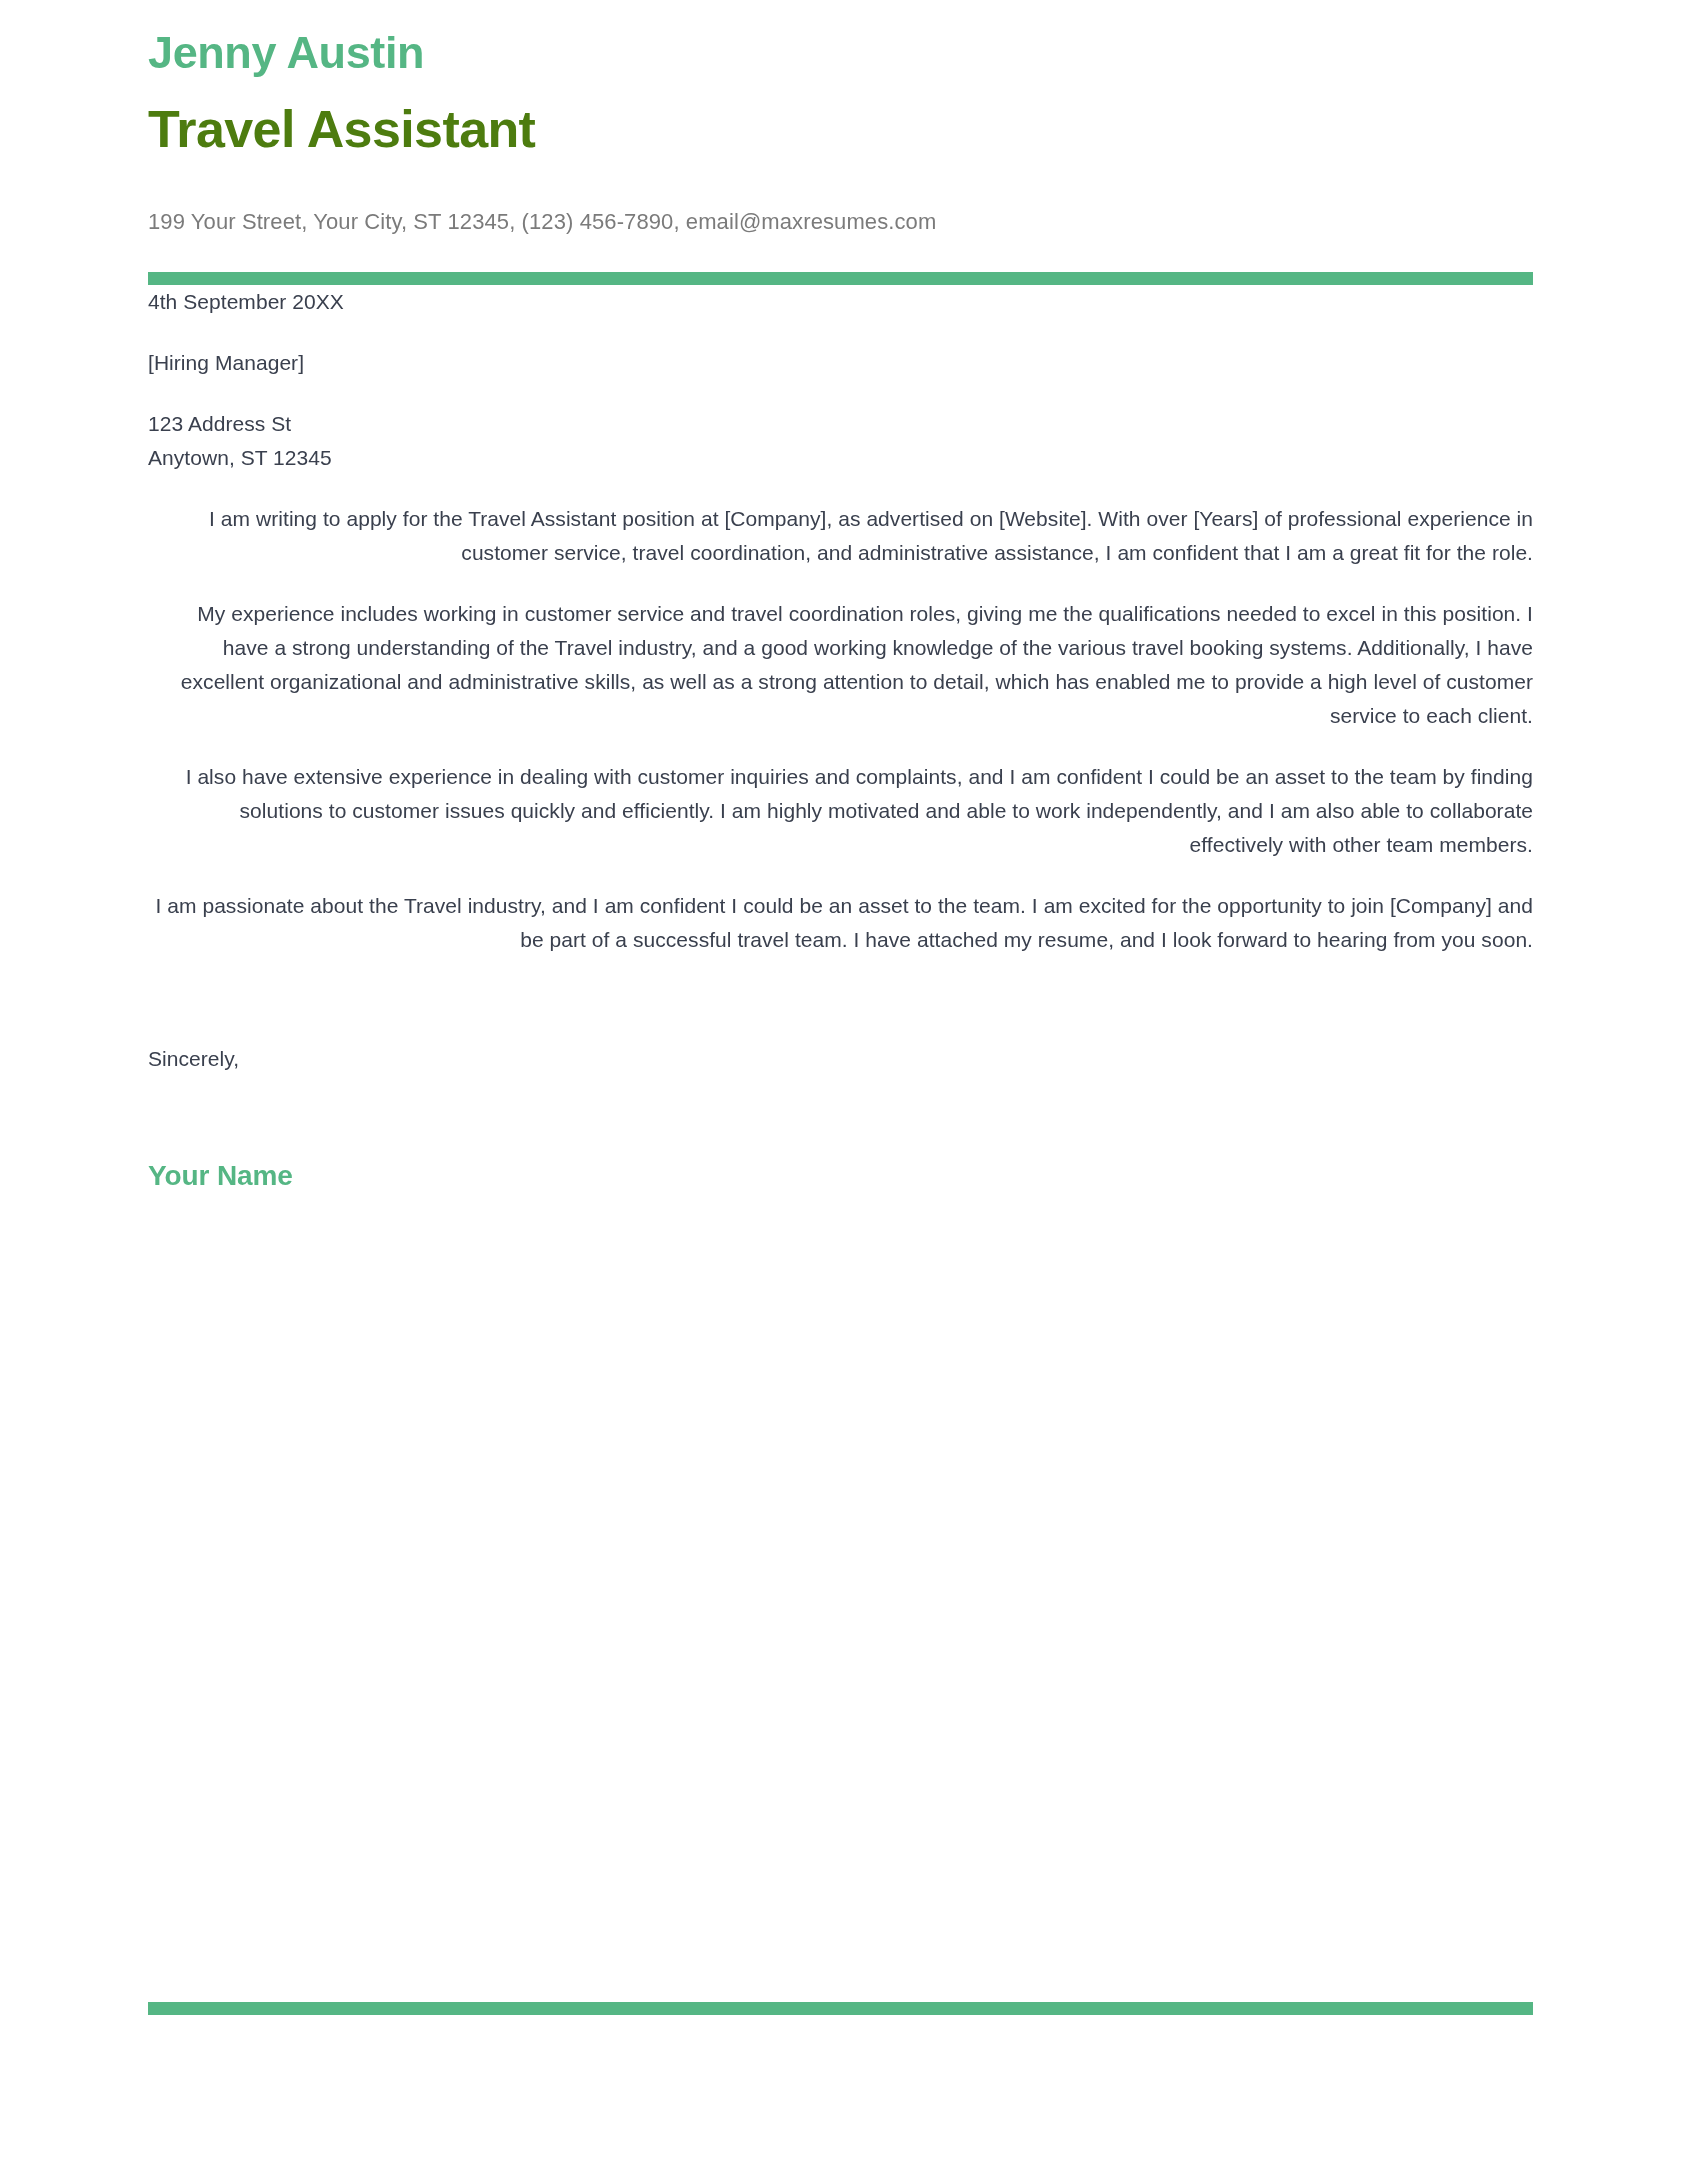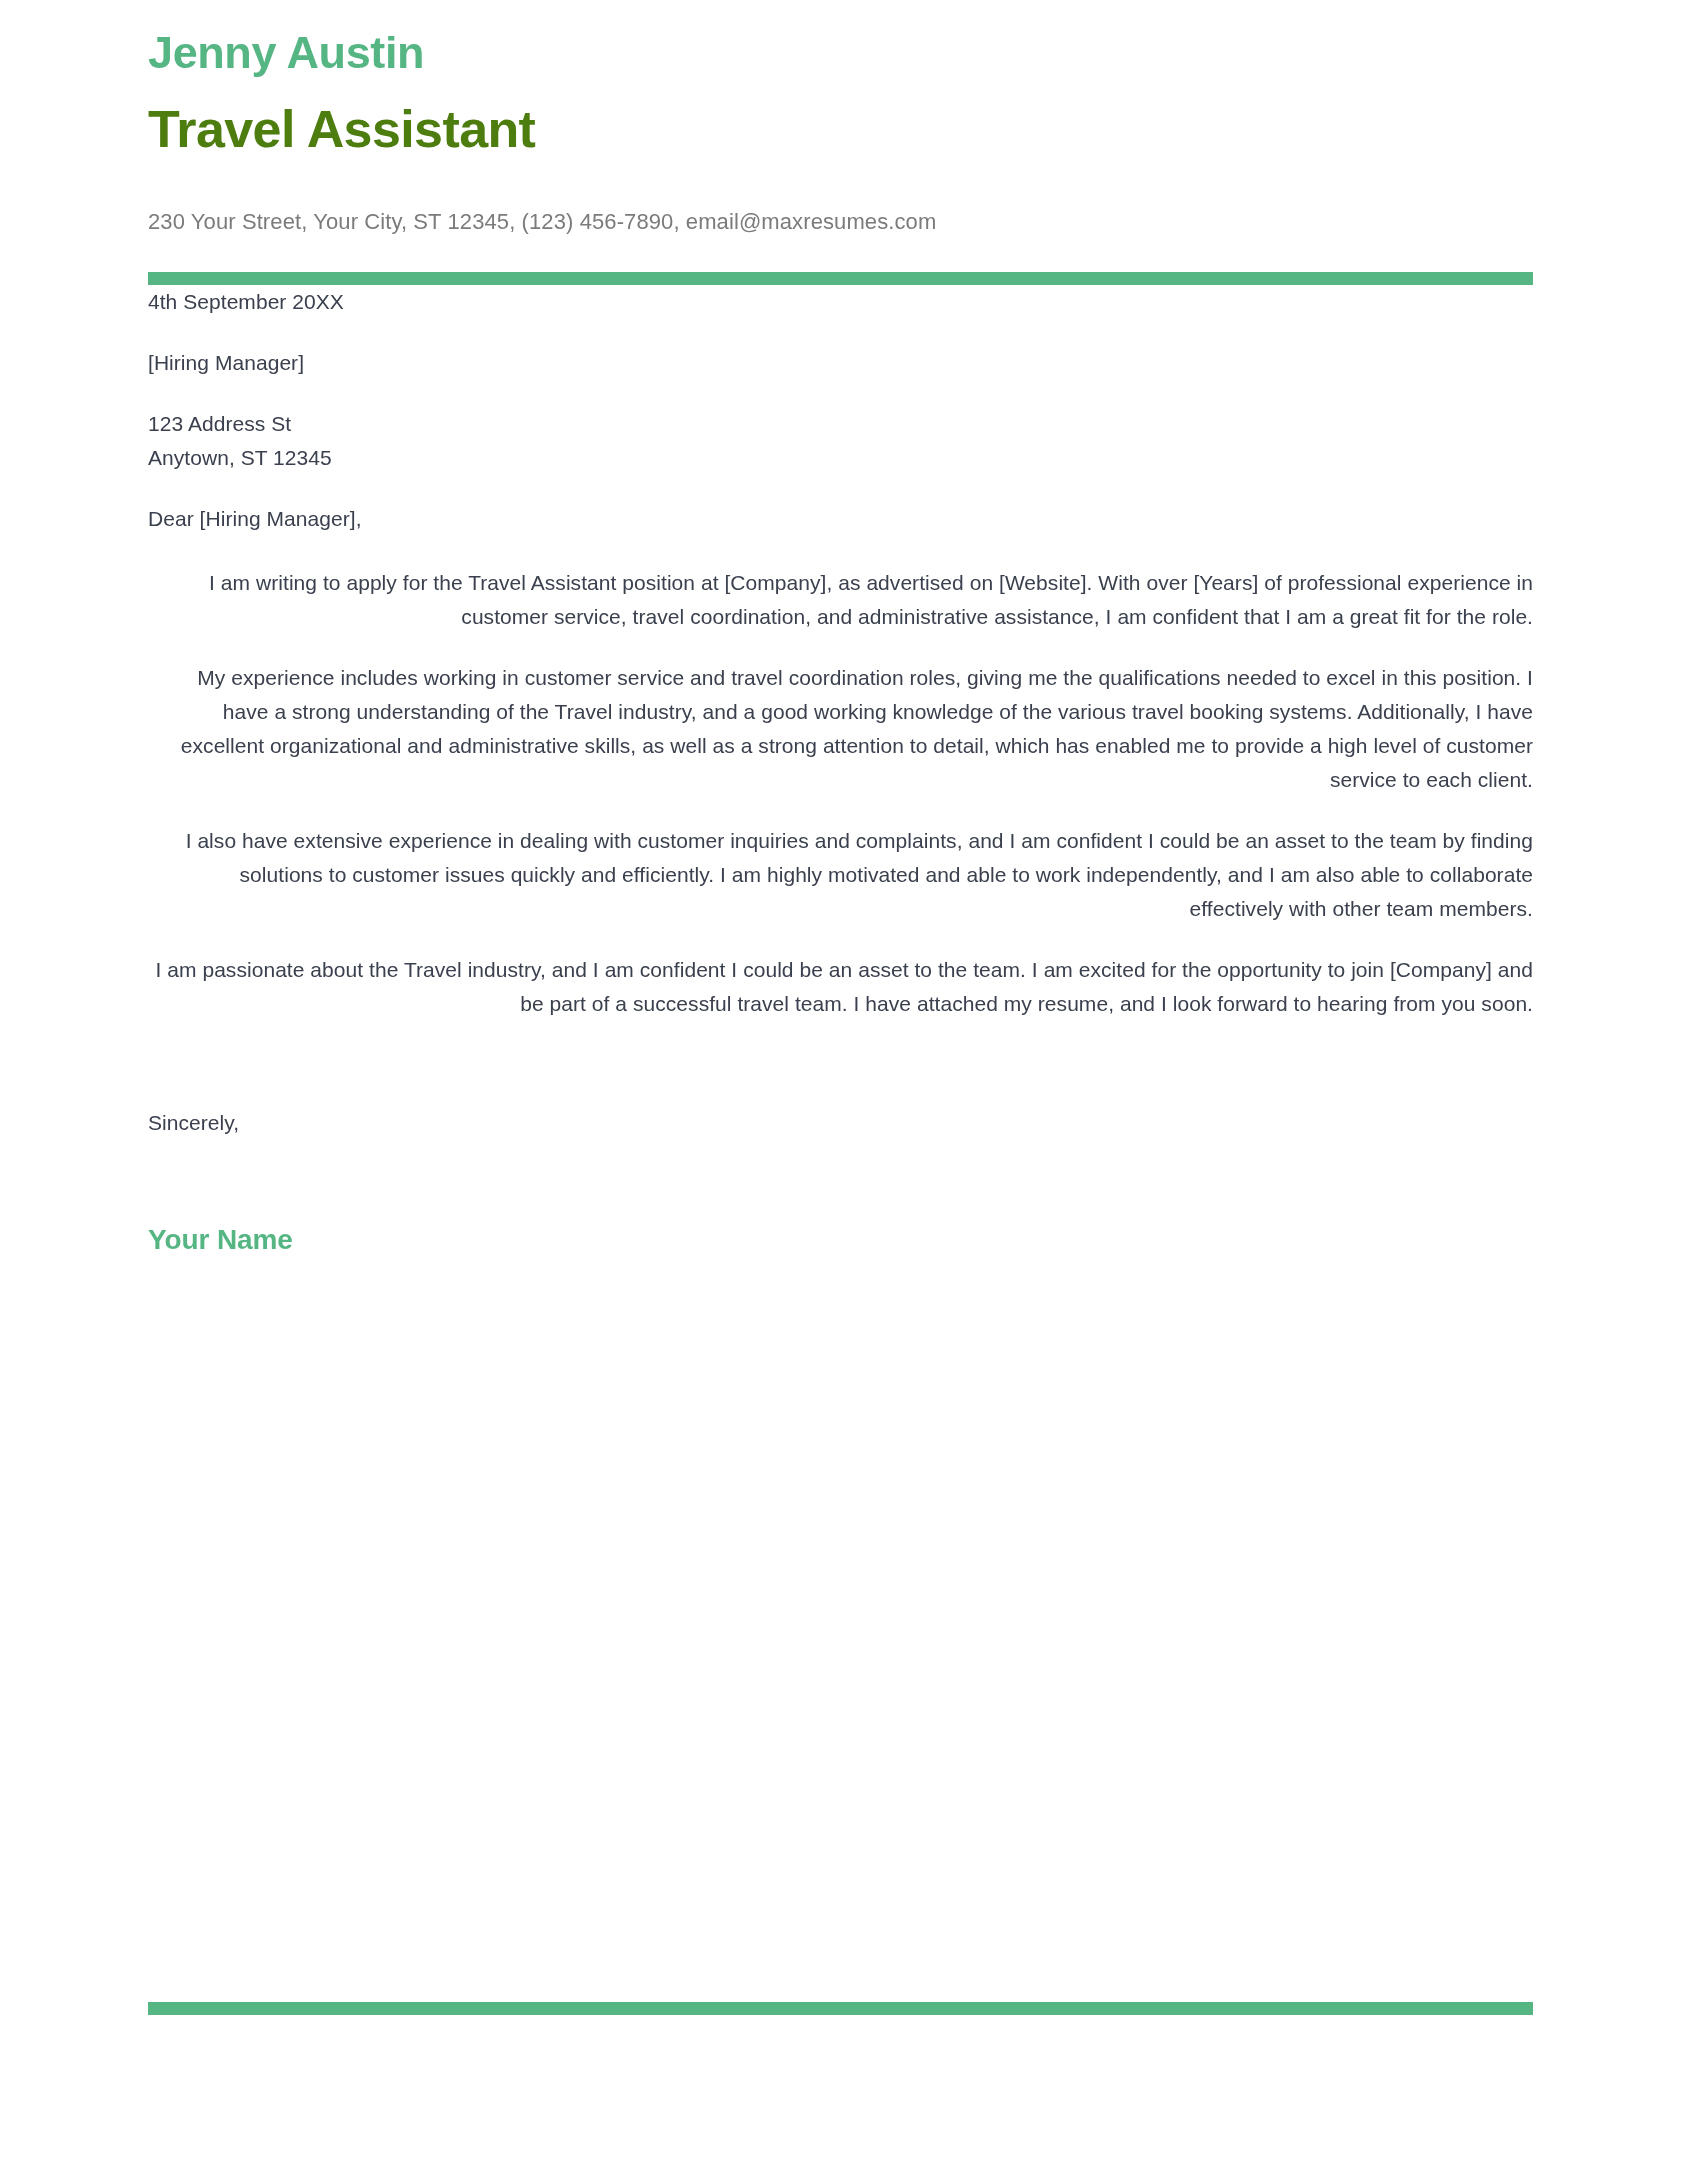--- a/index.html
+++ b/index.html
@@ -113,37 +113,36 @@
 </head>
 <body>
 
 <div class="page">
 
   <div class="content">
 
     <div class="header">
       <h1 class="name">Jenny Austin</h1>
       <h2 class="job-title">Travel Assistant</h2>
-      <div class="contact-line">230 Your Street, Your City, ST 12345, (123) 456-7890, email@maxresumes.com</div>
+      <div class="contact-line">199 Your Street, Your City, ST 12345, (123) 456-7890, email@maxresumes.com</div>
     </div>
 
     <div class="rule rule-top"></div>
 
     <div class="letter">
 
       <div class="line">4th September 20XX</div>
 
       <div class="line">[Hiring Manager]</div>
 
       <div class="addr-block">
         <div class="sub">123 Address St</div>
         <div class="sub">Anytown, ST 12345</div>
       </div>
 
-      <div class="salutation">Dear [Hiring Manager],</div>
 
       <p class="para">I am writing to apply for the Travel Assistant position at [Company], as advertised on [Website]. With over [Years] of professional experience in customer service, travel coordination, and administrative assistance, I am confident that I am a great fit for the role.</p>
 
       <p class="para">My experience includes working in customer service and travel coordination roles, giving me the qualifications needed to excel in this position. I have a strong understanding of the Travel industry, and a good working knowledge of the various travel booking systems. Additionally, I have excellent organizational and administrative skills, as well as a strong attention to detail, which has enabled me to provide a high level of customer service to each client.</p>
 
       <p class="para">I also have extensive experience in dealing with customer inquiries and complaints, and I am confident I could be an asset to the team by finding solutions to customer issues quickly and efficiently. I am highly motivated and able to work independently, and I am also able to collaborate effectively with other team members.</p>
 
       <p class="para">I am passionate about the Travel industry, and I am confident I could be an asset to the team. I am excited for the opportunity to join [Company] and be part of a successful travel team. I have attached my resume, and I look forward to hearing from you soon.</p>
 
       <div class="closing">Sincerely,</div>

